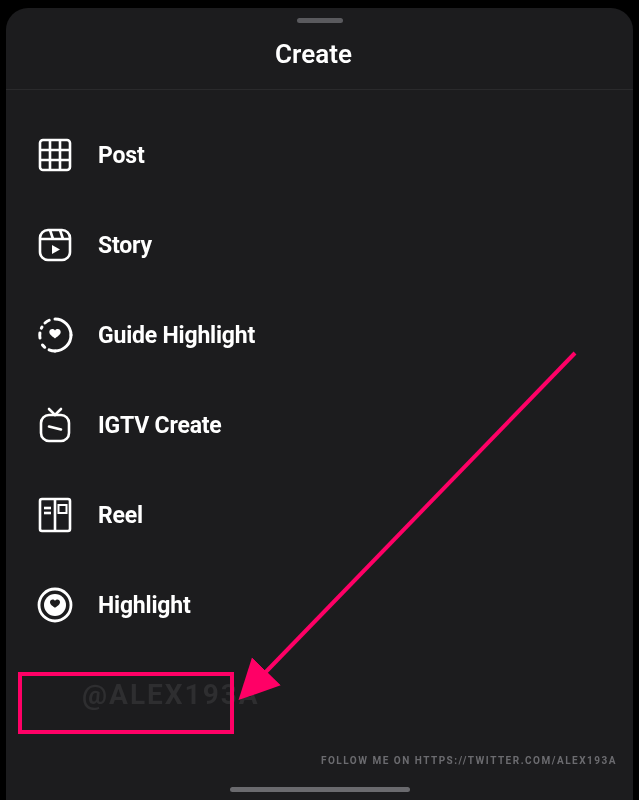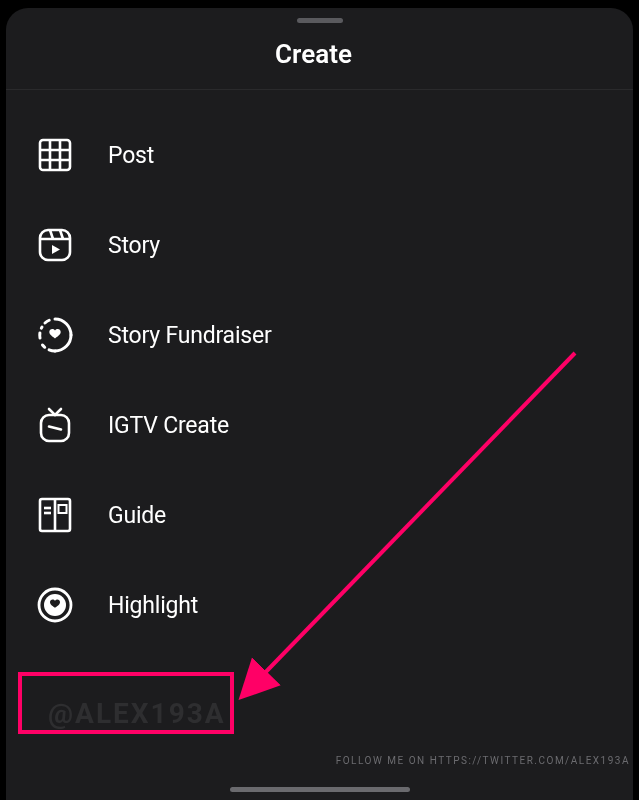--- a/index.html
+++ b/index.html
@@ -54,22 +54,22 @@
   .icon-wrap {
     width: 42px;
     height: 42px;
     display: flex;
     align-items: center;
     justify-content: center;
     flex: 0 0 42px;
   }
   .label {
     font-size: 23px;
-    font-weight: 400;
-    margin-left: 32px;
+    font-weight: 700;
+    margin-left: 22px;
     letter-spacing: -0.2px;
   }
   .highlight-box {
     position: absolute;
     border: 4px solid #ff0066;
     pointer-events: none;
   }
   .arrow {
     position: absolute;
     pointer-events: none;
@@ -77,26 +77,26 @@
   .watermark {
     position: absolute;
     color: #2e2e30;
     font-size: 28px;
     font-weight: 700;
     letter-spacing: 2px;
     pointer-events: none;
   }
   .credit {
     position: absolute;
-    right: 3px;
+    right: 16px;
     bottom: 34px;
     color: #6b6b6f;
     font-size: 10px;
     letter-spacing: 1.5px;
-    font-weight: 400;
+    font-weight: 700;
   }
   .home-indicator {
     position: absolute;
     bottom: 8px;
     left: 50%;
     transform: translateX(-50%);
     width: 180px;
     height: 5px;
     background: #6a6a6e;
     border-radius: 3px;
@@ -143,21 +143,21 @@
       <span class="icon-wrap">
         <svg width="38" height="38" viewBox="0 0 38 38" fill="none" stroke="#fff" stroke-width="3" stroke-linecap="round">
           <path d="M19 3 A16 16 0 0 1 35 19"></path>
           <path d="M35 19 A16 16 0 0 1 19 35"></path>
           <path d="M19 35 A16 16 0 0 1 6.5 29" stroke-dasharray="6 5"></path>
           <path d="M4 22 A16 16 0 0 1 6 11" stroke-dasharray="5 5"></path>
           <path d="M9 7 A16 16 0 0 1 16 3.3" stroke-dasharray="5 5"></path>
           <path d="M19 14.5c-1.9-2.6-5.7-1.6-5.7 1.6 0 2.6 3.6 4.9 5.7 6.3 2.1-1.4 5.7-3.7 5.7-6.3 0-3.2-3.8-4.2-5.7-1.6z" fill="#fff" stroke="none"></path>
         </svg>
       </span>
-      <span class="label">Story Fundraiser</span>
+      <span class="label">Guide Highlight</span>
     </div>
 
     <div class="item">
       <span class="icon-wrap">
         <svg width="36" height="40" viewBox="0 0 36 40" fill="none" stroke="#fff" stroke-width="2.6" stroke-linecap="round">
           <rect x="4" y="10" width="28" height="26" rx="8"></rect>
           <path d="M12 4 L18 10 L24 4"></path>
           <line x1="12" y1="21.5" x2="24" y2="24.5"></line>
         </svg>
       </span>
@@ -167,37 +167,37 @@
     <div class="item">
       <span class="icon-wrap">
         <svg width="34" height="36" viewBox="0 0 34 36" fill="none" stroke="#fff" stroke-width="2.6">
           <rect x="2" y="2" width="30" height="32" rx="2"></rect>
           <line x1="17" y1="2" x2="17" y2="34"></line>
           <line x1="6" y1="11" x2="13" y2="11"></line>
           <line x1="6" y1="16" x2="13" y2="16"></line>
           <rect x="20.5" y="8" width="8" height="8" stroke-width="2"></rect>
         </svg>
       </span>
-      <span class="label">Guide</span>
+      <span class="label">Reel</span>
     </div>
 
     <div class="item">
       <span class="icon-wrap">
         <svg width="38" height="38" viewBox="0 0 38 38">
           <circle cx="19" cy="19" r="16" fill="none" stroke="#fff" stroke-width="2.8"></circle>
           <circle cx="19" cy="19" r="11" fill="#fff"></circle>
           <path d="M19 14.8c-1.6-2.2-5-1.3-5 1.4 0 2.3 3.2 4.3 5 5.5 1.8-1.2 5-3.2 5-5.5 0-2.7-3.4-3.6-5-1.4z" fill="#1c1c1e"></path>
         </svg>
       </span>
       <span class="label">Highlight</span>
     </div>
 
   </div>
 
-  <div class="watermark" style="left:42px; top:670px;margin-top:19px;">@ALEX193A</div>
+  <div class="watermark" style="left:76px; top:670px;">@ALEX193A</div>
 
   <div class="credit">FOLLOW ME ON HTTPS://TWITTER.COM/ALEX193A</div>
 
   <div class="home-indicator"></div>
 </div>
 
 <div class="highlight-box" style="left:18px; top:672px; width:216px; height:62px;"></div>
 
 <svg class="arrow" style="left:0; top:0;" width="639" height="800">
   <defs>

